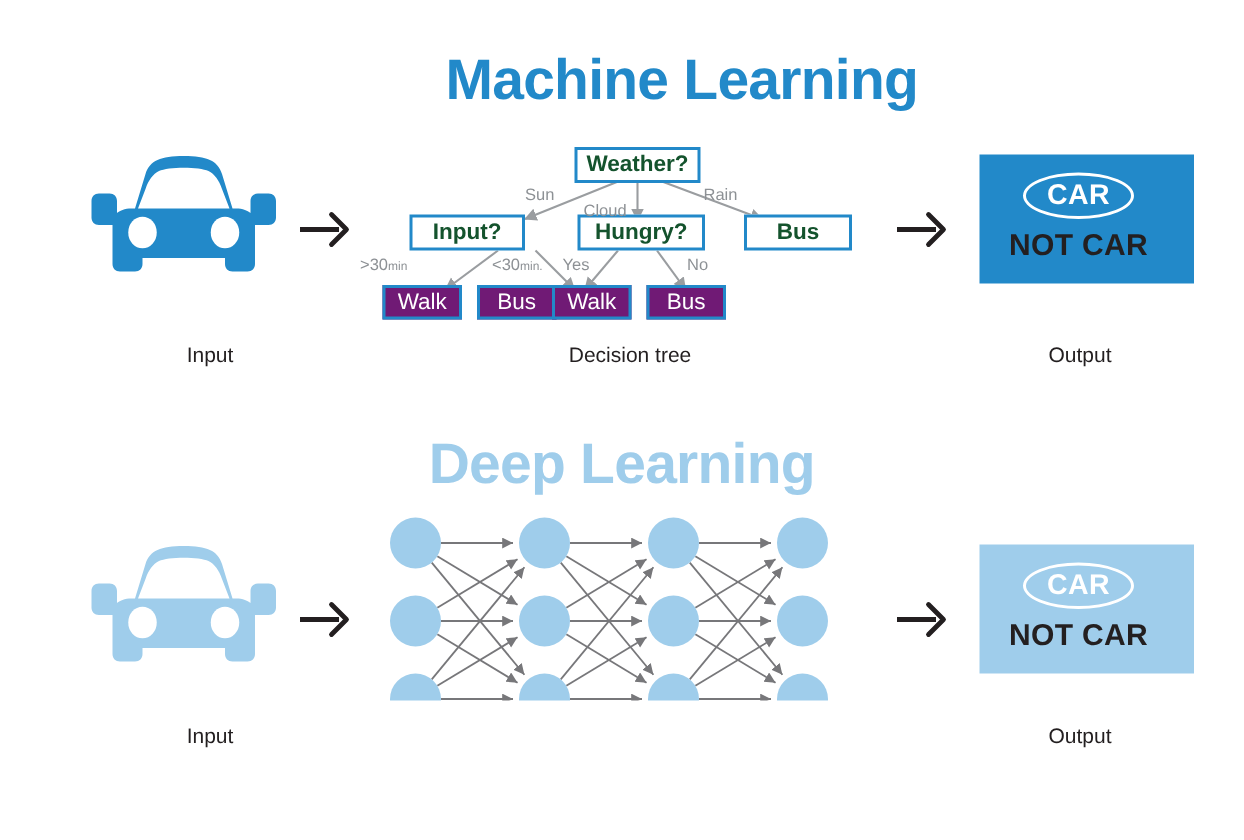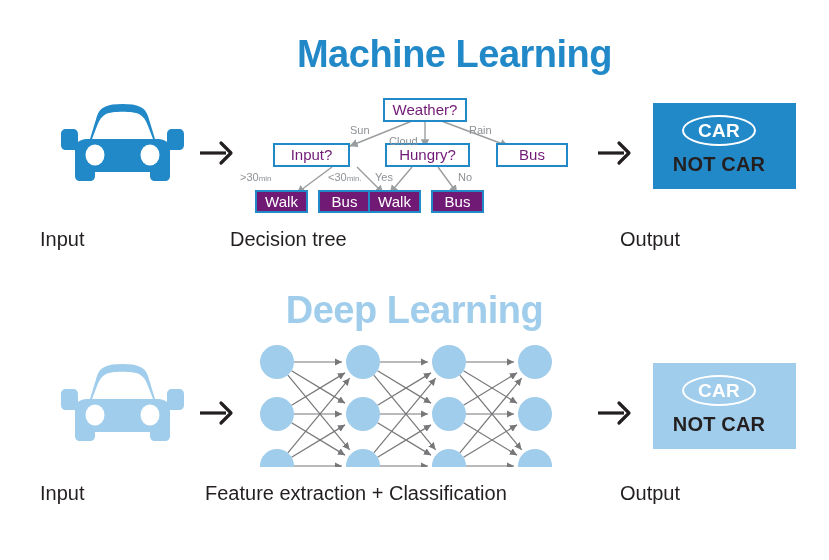--- a/index.html
+++ b/index.html
@@ -31,21 +31,22 @@
     font-size: 38px;
     letter-spacing: -0.5px;
     white-space: nowrap;
   }
   .title-ml { top: 33px; color: #2289c9; padding-left: 40px; }
   .title-dl { top: 289px; color: #9fcdeb; }
 
   
   .caption {
     position: absolute;
-    font-size: 20px;
+    text-align: center;
+    font-size: 14px;
     color: #231f20;
     white-space: nowrap;
   }
   .cap-input-1  { left: 40px;  top: 228px; width: 200px; }
   .cap-mid-1    { left: 230px; top: 228px; width: 380px; }
   .cap-output-1 { left: 620px; top: 228px; width: 200px; }
   .cap-input-2  { left: 40px;  top: 482px; width: 200px; }
   .cap-mid-2    { left: 205px; top: 482px; width: 430px; }
   .cap-output-2 { left: 620px; top: 482px; width: 200px; }
 
@@ -123,21 +124,22 @@
   .tnode {
     position: absolute;
     box-sizing: border-box;
     text-align: center;
     white-space: nowrap;
     font-size: 15px;
   }
   .tnode.open {
     background: #ffffff;
     border: 2.5px solid #2289c9;
-    color: #701a75;
+    color: #14532d;
+    font-weight: bold;
   }
   .tnode.filled {
     background: #701a75;
     border: 2.5px solid #2289c9;
     color: #ffffff;
   }
   .edge-label {
     position: absolute;
     font-size: 11px;
     color: #8d9195;
@@ -341,16 +343,15 @@
     <div class="car-word">
       <span class="ellipse-wrap">
         <span class="ring"></span>
         <span class="lbl">CAR</span>
       </span>
     </div>
     <div class="notcar">NOT CAR</div>
   </div>
 
   <div class="caption cap-input-2">Input</div>
-  <div class="caption cap-mid-2">Feature extraction + Classification</div>
   <div class="caption cap-output-2">Output</div>
 
 </div>
 
 </body></html>

